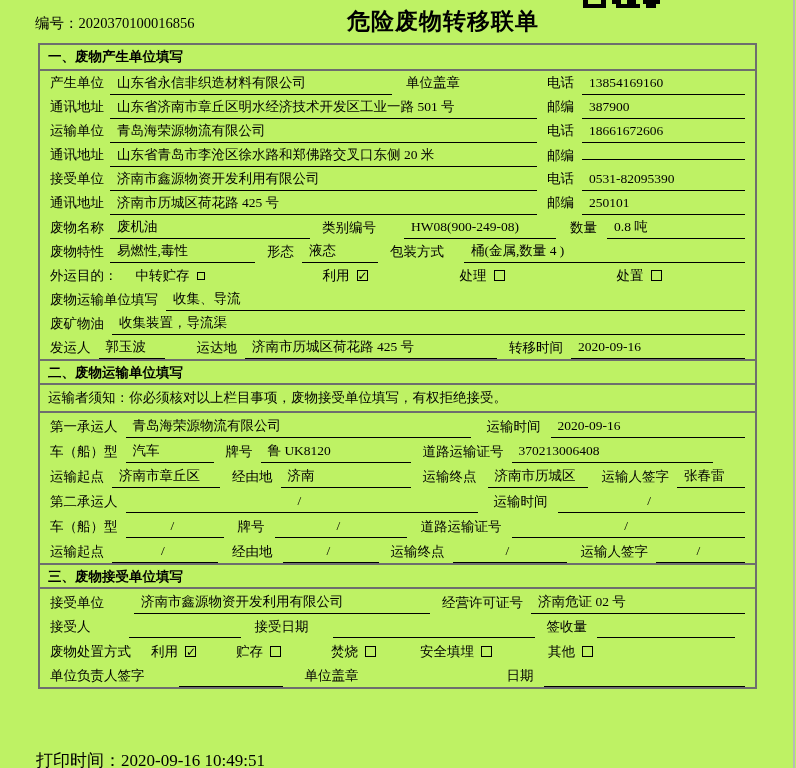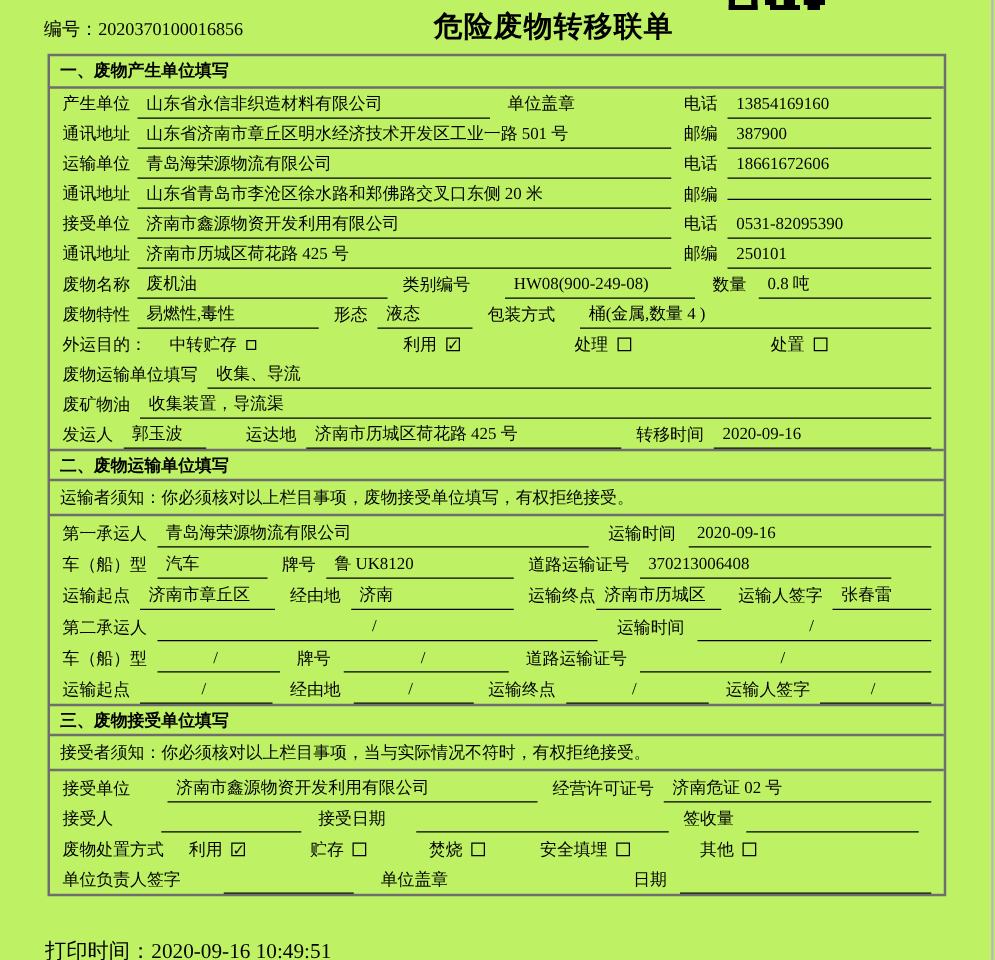--- a/index.html
+++ b/index.html
@@ -243,21 +243,21 @@
         <span class="lbl" style="margin-left:12px">道路运输证号</span>
         <span class="val fill" style="margin-left:8px;margin-right:32px">370213006408</span>
       </div>
 
       <div class="frow">
         <span class="lbl">运输起点</span>
         <span class="val" style="width:108px;margin-left:8px">济南市章丘区</span>
         <span class="lbl" style="margin-left:12px">经由地</span>
         <span class="val" style="width:130px;margin-left:8px">济南</span>
         <span class="lbl" style="margin-left:12px">运输终点</span>
-        <span class="val" style="width:100px;margin-left:0">济南市历城区</span>
+        <span class="val" style="width:100px;margin-left:11px">济南市历城区</span>
         <span class="lbl" style="margin-left:14px">运输人签字</span>
         <span class="val fill" style="margin-left:8px">张春雷</span>
       </div>
 
       <div class="frow">
         <span class="lbl">第二承运人</span>
         <span class="val ctr" style="width:352px;margin-left:8px">/</span>
         <span class="lbl" style="margin-left:16px">运输时间</span>
         <span class="val fill ctr" style="margin-left:10px">/</span>
       </div>
@@ -278,21 +278,20 @@
         <span class="val ctr" style="width:96px;margin-left:10px">/</span>
         <span class="lbl" style="margin-left:12px">运输终点</span>
         <span class="val ctr" style="width:114px;margin-left:8px">/</span>
         <span class="lbl" style="margin-left:14px">运输人签字</span>
         <span class="val fill ctr" style="margin-left:8px">/</span>
       </div>
     </div>
 
     <div class="s3">
       <div class="sec-title sec-mid">三、废物接受单位填写</div>
-      <div class="notice">接受者须知：你必须核对以上栏目事项，当与实际情况不符时，有权拒绝接受。</div>
 
       <div class="frow">
         <span class="lbl">接受单位</span>
         <span class="val" style="width:296px;margin-left:30px">济南市鑫源物资开发利用有限公司</span>
         <span class="lbl" style="margin-left:12px">经营许可证号</span>
         <span class="val fill" style="margin-left:8px">济南危证 02 号</span>
       </div>
 
       <div class="frow">
         <span class="lbl">接受人</span>
@@ -301,21 +300,21 @@
         <span class="val" style="width:202px;margin-left:24px"></span>
         <span class="lbl" style="margin-left:12px">签收量</span>
         <span class="val fill" style="margin-left:10px;margin-right:10px"></span>
       </div>
 
       <div class="frow">
         <span class="lbl">废物处置方式</span>
         <span style="margin-left:20px">
           <span>利用</span><span class="cb checked"></span>
         </span>
-        <span style="margin-left:52px">
+        <span style="margin-left:40px">
           <span>贮存</span><span class="cb"></span>
         </span>
         <span style="margin-left:50px">
           <span>焚烧</span><span class="cb"></span>
         </span>
         <span style="margin-left:44px">
           <span>安全填埋</span><span class="cb"></span>
         </span>
         <span style="margin-left:56px">
           <span>其他</span><span class="cb"></span>

